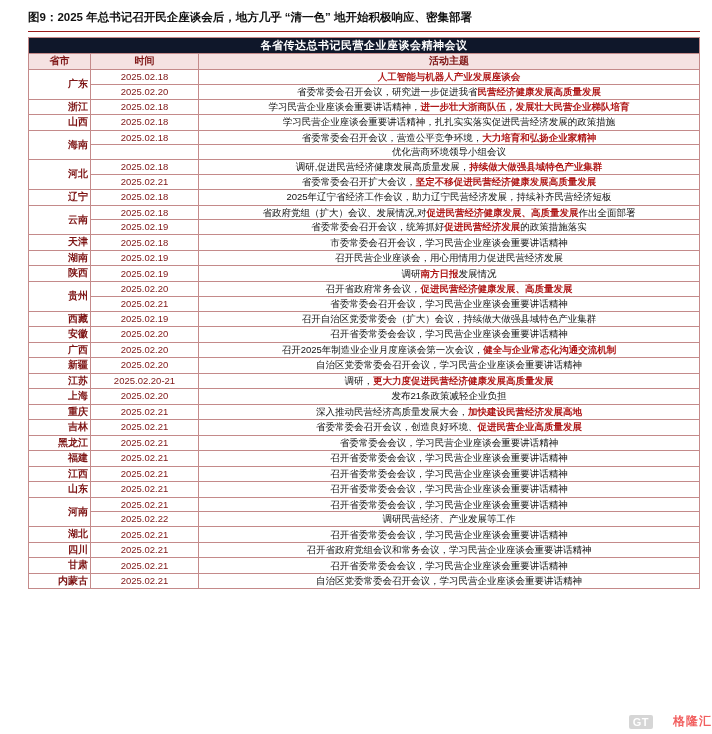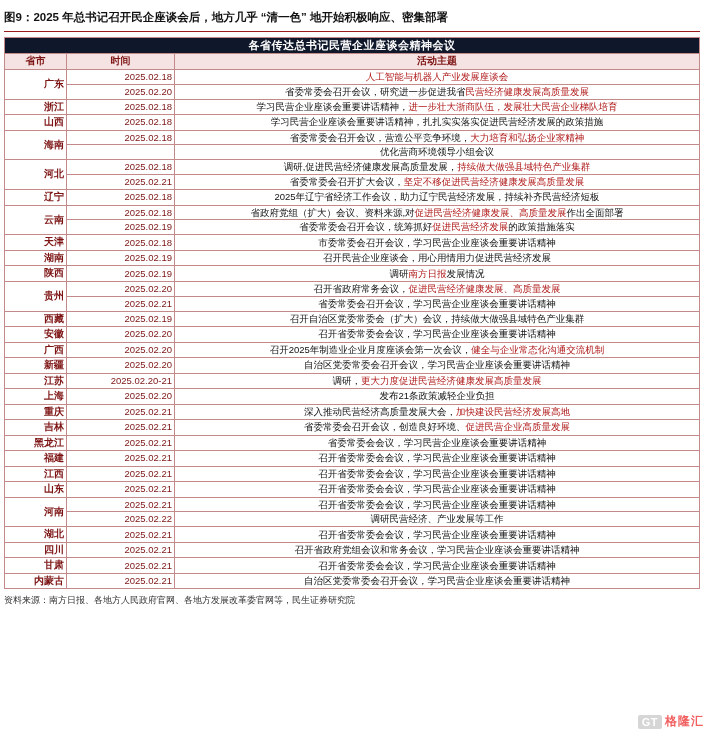--- a/index.html
+++ b/index.html
@@ -12,21 +12,21 @@
     height: 734px;
     font-family: "Liberation Sans", sans-serif;
     color: #111111;
     overflow: hidden;
   }
   .page {
     position: relative;
     width: 712px;
     height: 734px;
     box-sizing: border-box;
-    padding: 8px 12px 6px 4px;
+    padding: 8px 12px 6px 28px;
   }
   .fig-caption {
     font-size: 11.5px;
     font-weight: bold;
     color: #111111;
     line-height: 1.35;
     margin: 2px 0 5px 0;
     letter-spacing: 0px;
   }
   .caption-rule {
@@ -68,49 +68,49 @@
   .col-prov { width: 62px; }
   .col-time { width: 108px; }
   .col-theme { width: auto; }
   td.prov {
     text-align: right;
     color: #7d1414;
     font-weight: bold;
     font-size: 10px;
   }
   td.time {
-    text-align: right;
+    text-align: center;
     color: #7d1414;
     font-size: 9.5px;
   }
   td.theme {
     text-align: center;
     color: #111111;
     font-size: 9.5px;
     padding-left: 4px;
     padding-right: 4px;
   }
   td.theme em {
     font-style: normal;
     color: #b01818;
-    font-weight: normal;
+    font-weight: bold;
   }
   .src {
     margin-top: 6px;
     font-size: 9px;
     color: #333333;
     line-height: 1.3;
   }
   .watermark {
     position: absolute;
-    right: 8px;
+    right: 0;
     bottom: 4px;
     display: flex;
     align-items: center;
-    gap: 3px;
+    gap: 20px;
     opacity: 0.85;
     text-align: center;
   }
   .wm-box {
     background: #cfcfcf;
     color: #ffffff;
     font-weight: bold;
     font-size: 11px;
     padding: 1px 4px;
     border-radius: 2px;
@@ -184,21 +184,21 @@
           <td class="theme"><span>省委常委会召开扩大会议，</span><em>坚定不移促进民营经济健康发展高质量发展</em></td>
         </tr>
         <tr>
           <td class="prov">辽宁</td>
           <td class="time">2025.02.18</td>
           <td class="theme"><span>2025年辽宁省经济工作会议，助力辽宁民营经济发展，持续补齐民营经济短板</span></td>
         </tr>
         <tr>
           <td class="prov" rowspan="2">云南</td>
           <td class="time">2025.02.18</td>
-          <td class="theme"><span>省政府党组（扩大）会议、资料来源,对</span><em>促进民营经济健康发展、高质量发展</em><span>作出全面部署</span></td>
+          <td class="theme"><span>省政府党组（扩大）会议、发展情况,对</span><em>促进民营经济健康发展、高质量发展</em><span>作出全面部署</span></td>
         </tr>
         <tr>
           <td class="time">2025.02.19</td>
           <td class="theme"><span>省委常委会召开会议，统筹抓好</span><em>促进民营经济发展</em><span>的政策措施落实</span></td>
         </tr>
         <tr>
           <td class="prov">天津</td>
           <td class="time">2025.02.18</td>
           <td class="theme"><span>市委常委会召开会议，学习民营企业座谈会重要讲话精神</span></td>
         </tr>
@@ -306,20 +306,19 @@
           <td class="theme"><span>召开省委常委会会议，学习民营企业座谈会重要讲话精神</span></td>
         </tr>
         <tr>
           <td class="prov">内蒙古</td>
           <td class="time">2025.02.21</td>
           <td class="theme"><span>自治区党委常委会召开会议，学习民营企业座谈会重要讲话精神</span></td>
         </tr>
       </tbody>
   </table>
 
-  <div class="src">资料来源：南方日报、各地方人民政府官网、各地方发展改革委官网等，民生证券研究院</div>
 
   <div class="watermark">
     <span class="wm-box">GT</span>
     <span class="wm-text">格隆汇</span>
   </div>
 
 </div>
 
 </body></html>

